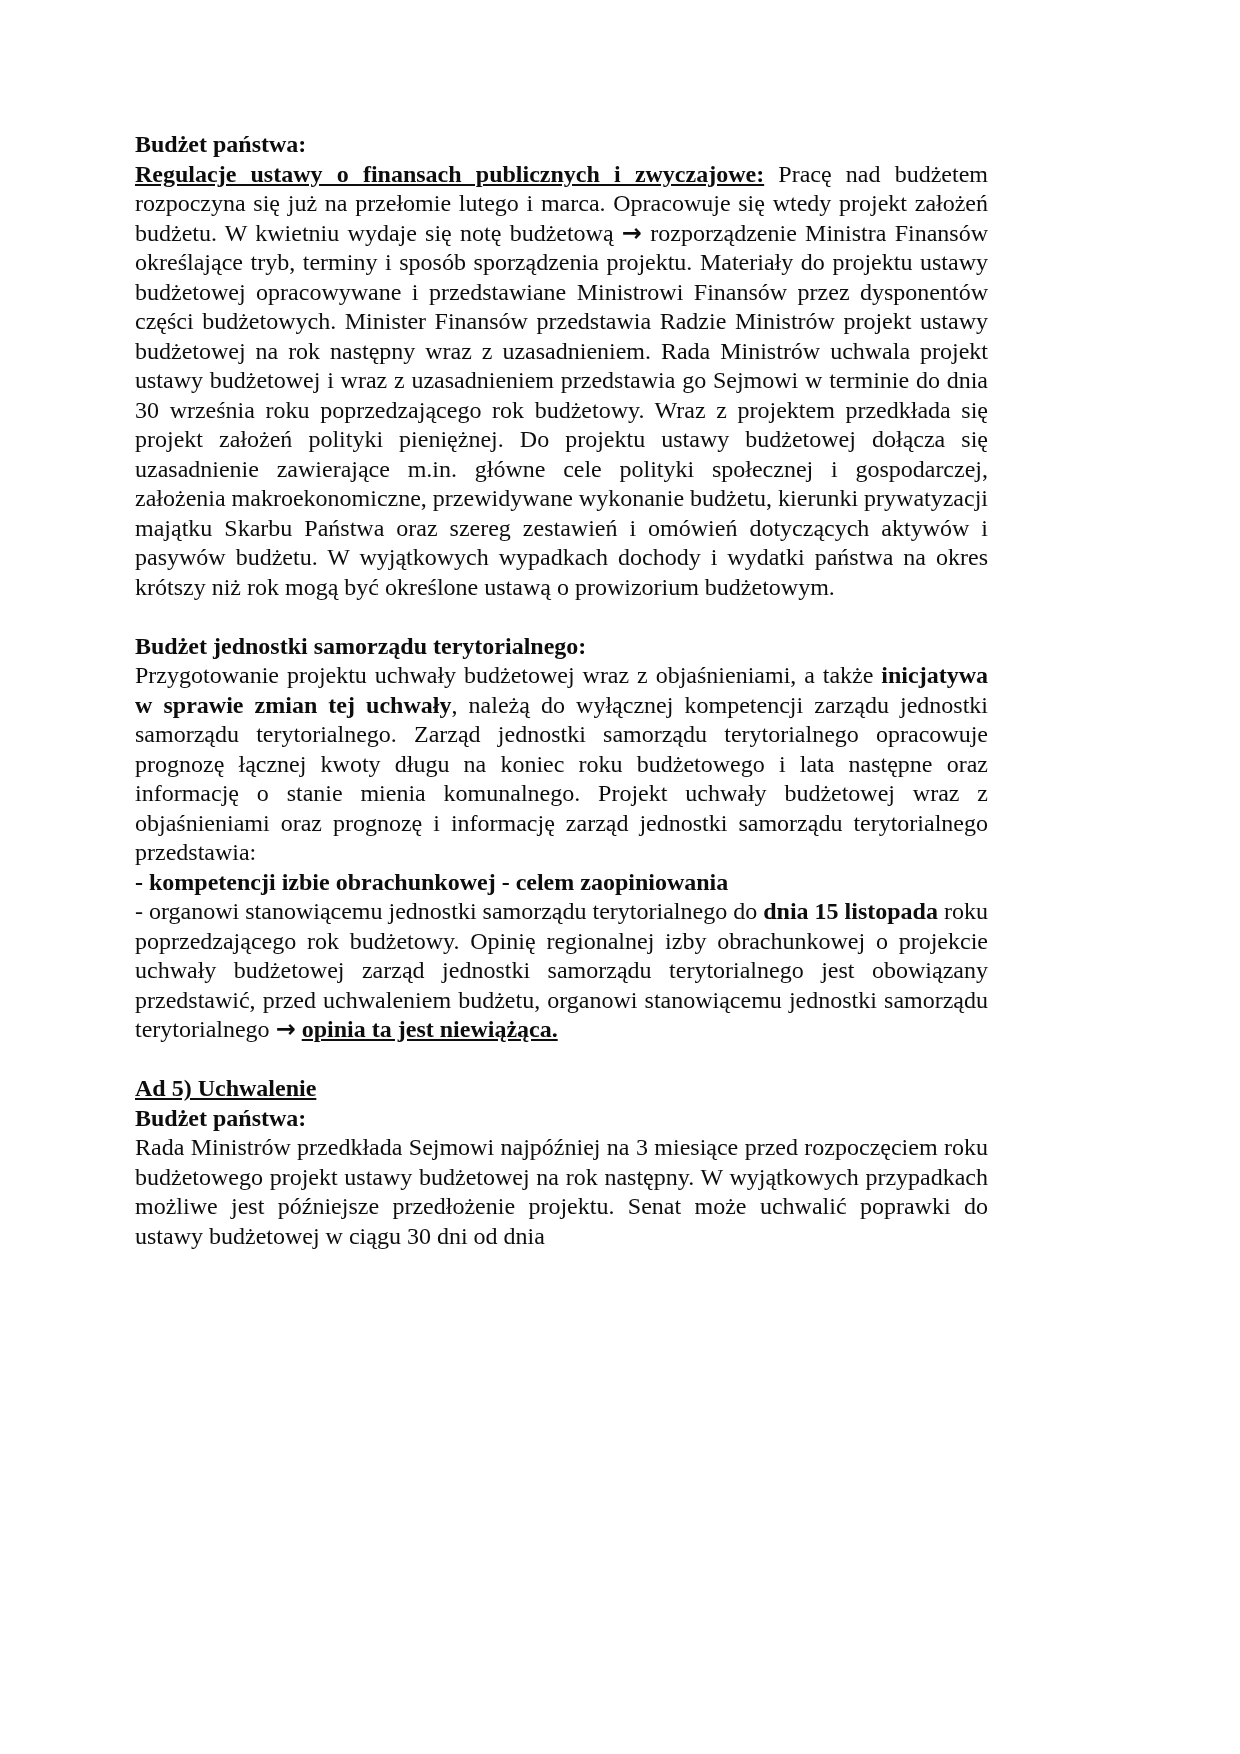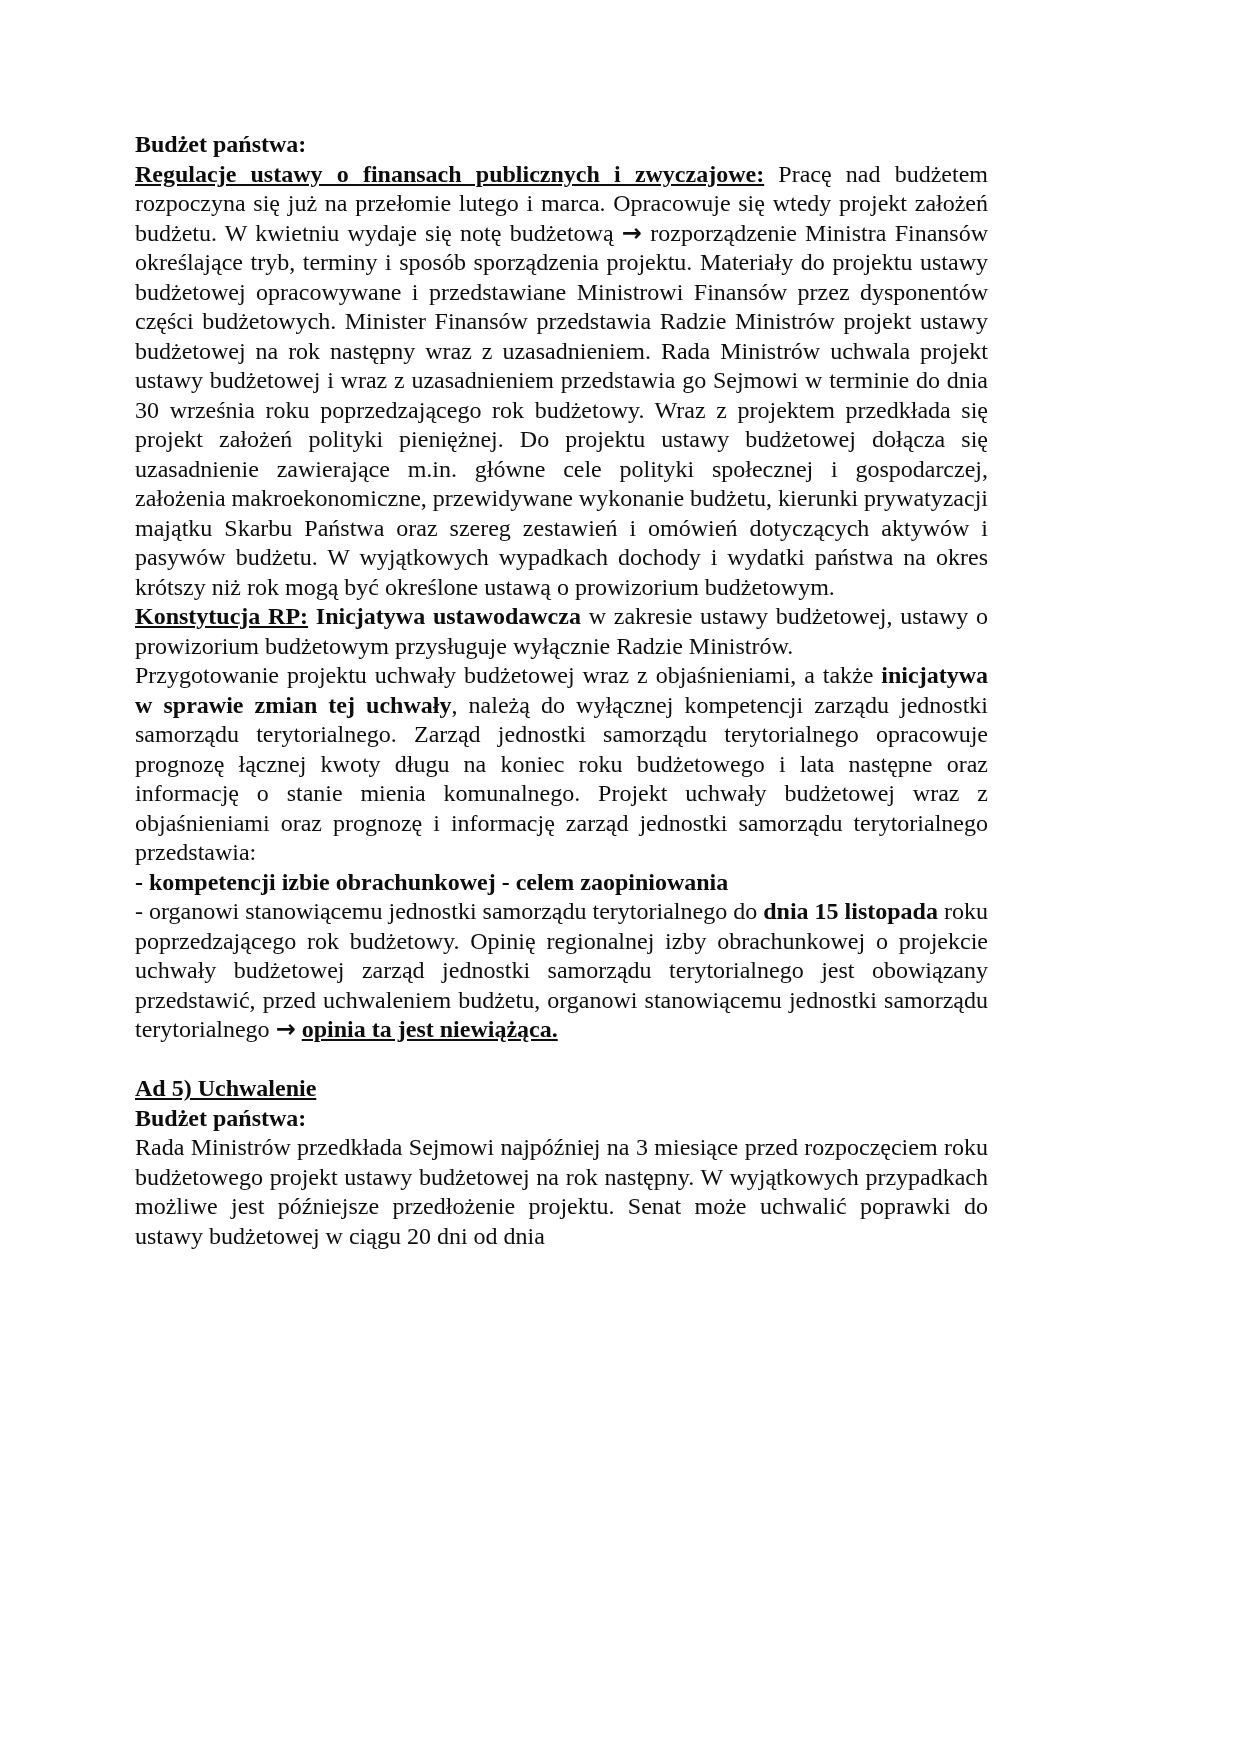--- a/index.html
+++ b/index.html
@@ -41,21 +41,21 @@
     font-weight: bold;
   }
 </style>
 </head>
 <body>
 
 <div class="page">
   <main class="doc">
       <p class="para"><span class="bold">Budżet państwa:</span></p>
       <p class="para"><span class="underline">Regulacje ustawy o finansach publicznych i zwyczajowe:</span><span> Pracę nad budżetem rozpoczyna się już na przełomie lutego i marca. Opracowuje się wtedy projekt założeń budżetu. W kwietniu wydaje się notę budżetową </span><span class="arrow">→</span><span> rozporządzenie Ministra Finansów określające tryb, terminy i sposób sporządzenia projektu. Materiały do projektu ustawy budżetowej opracowywane i przedstawiane Ministrowi Finansów przez dysponentów części budżetowych. Minister Finansów przedstawia Radzie Ministrów projekt ustawy budżetowej na rok następny wraz z uzasadnieniem. Rada Ministrów uchwala projekt ustawy budżetowej i wraz z uzasadnieniem przedstawia go Sejmowi w terminie do dnia 30 września roku poprzedzającego rok budżetowy. Wraz z projektem przedkłada się projekt założeń polityki pieniężnej. Do projektu ustawy budżetowej dołącza się uzasadnienie zawierające m.in. główne cele polityki społecznej i gospodarczej, założenia makroekonomiczne, przewidywane wykonanie budżetu, kierunki prywatyzacji majątku Skarbu Państwa oraz szereg zestawień i omówień dotyczących aktywów i pasywów budżetu. W wyjątkowych wypadkach dochody i wydatki państwa na okres krótszy niż rok mogą być określone ustawą o prowizorium budżetowym.</span></p>
-      <p class="para"><span class="bold underline">Konstytucja RP:</span><span> </span><span class="bold">Inicjatywa ustawodawcza</span><span> w zakresie ustawy budżetowej, ustawy o prowizorium budżetowym przysługuje wyłącznie Radzie Ministrów.</span></p>
+      <p class="para gap"><span class="bold">Budżet jednostki samorządu terytorialnego:</span></p>
       <p class="para"><span>Przygotowanie projektu uchwały budżetowej wraz z objaśnieniami, a także </span><span class="bold">inicjatywa w sprawie zmian tej uchwały</span><span>, należą do wyłącznej kompetencji zarządu jednostki samorządu terytorialnego. Zarząd jednostki samorządu terytorialnego opracowuje prognozę łącznej kwoty długu na koniec roku budżetowego i lata następne oraz informację o stanie mienia komunalnego. Projekt uchwały budżetowej wraz z objaśnieniami oraz prognozę i informację zarząd jednostki samorządu terytorialnego przedstawia:</span></p>
       <p class="para"><span class="bold">- kompetencji izbie obrachunkowej - celem zaopiniowania</span></p>
       <p class="para"><span>- organowi stanowiącemu jednostki samorządu terytorialnego do </span><span class="bold">dnia 15 listopada</span><span> roku poprzedzającego rok budżetowy. Opinię regionalnej izby obrachunkowej o projekcie uchwały budżetowej zarząd jednostki samorządu terytorialnego jest obowiązany przedstawić, przed uchwaleniem budżetu, organowi stanowiącemu jednostki samorządu terytorialnego </span><span class="arrow">→</span><span> </span><span class="bold underline">opinia ta jest niewiążąca.</span></p>
       <p class="para gap"><span class="underline">Ad 5) Uchwalenie</span></p>
       <p class="para"><span class="bold">Budżet państwa:</span></p>
-      <p class="para"><span>Rada Ministrów przedkłada Sejmowi najpóźniej na 3 miesiące przed rozpoczęciem roku budżetowego projekt ustawy budżetowej na rok następny. W wyjątkowych przypadkach możliwe jest późniejsze przedłożenie projektu. Senat może uchwalić poprawki do ustawy budżetowej w ciągu 20 dni od dnia</span></p>
+      <p class="para"><span>Rada Ministrów przedkłada Sejmowi najpóźniej na 3 miesiące przed rozpoczęciem roku budżetowego projekt ustawy budżetowej na rok następny. W wyjątkowych przypadkach możliwe jest późniejsze przedłożenie projektu. Senat może uchwalić poprawki do ustawy budżetowej w ciągu 30 dni od dnia</span></p>
     </main>
 </div>
 
 </body></html>

